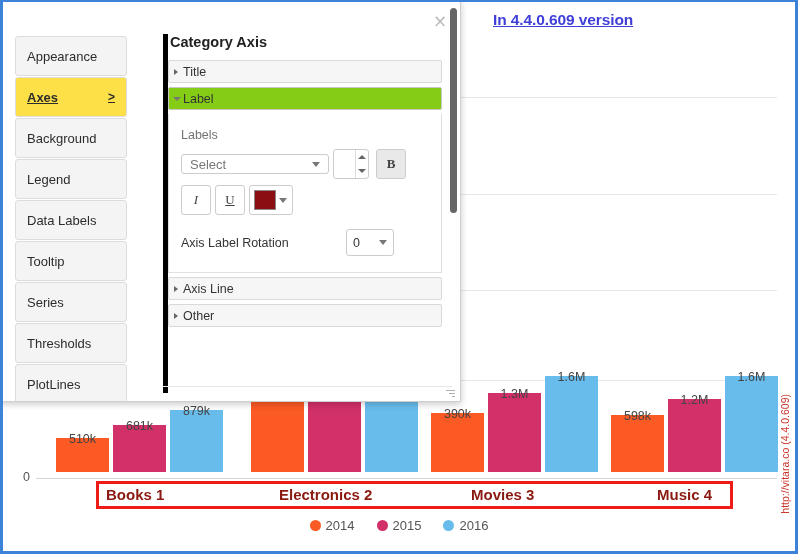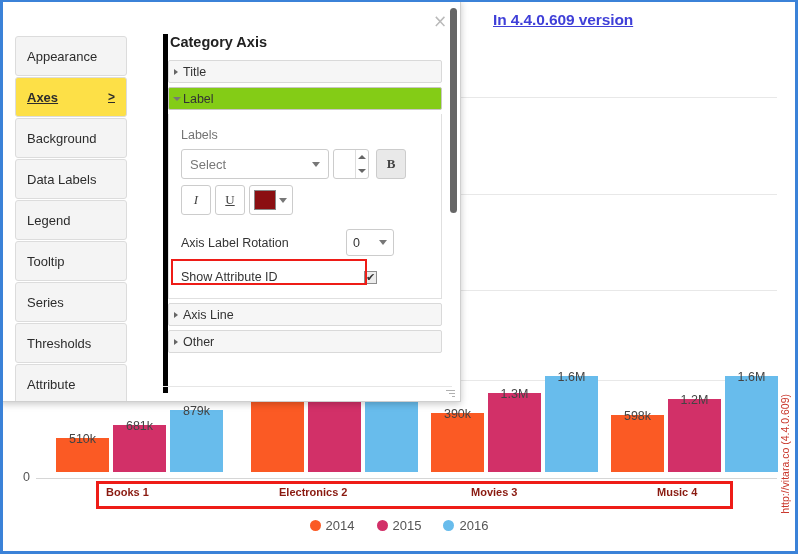--- a/index.html
+++ b/index.html
@@ -71,21 +71,21 @@
   .cat-box {
     position: absolute;
     left: 93px; top: 479px;
     width: 637px; height: 28px;
     border: 3px solid #ee1c17;
     background: transparent;
   }
   .cat-label {
     position: absolute;
     top: 484px;
-    font-size: 11px;
+    font-size: 15px;
     font-weight: bold;
     color: #8a1a10;
     white-space: nowrap;
   }
 
   .legend {
     position: absolute;
     left: 0; right: 0;
     top: 516px;
     display: flex;
@@ -207,21 +207,21 @@
     margin-bottom: 4px;
     position: relative;
   }
   .field-label {
     font-size: 12.5px;
     color: #737373;
     margin-bottom: 7px;
   }
   .row { display: flex; align-items: center; gap: 4px; margin-bottom: 6px; }
   .sel {
-    width: 148px; height: 30px;
+    width: 148px; height: 20px;
     border: 1px solid #ccc;
     border-radius: 3px;
     background: #fff;
     display: flex; align-items: center;
     padding: 0 8px;
     font-size: 13px;
     color: #777;
     position: relative;
     cursor: pointer;
   }
@@ -417,36 +417,36 @@
         <span>Appearance</span>
       </div>
       <div class="side-item active">
         <span>Axes</span>
         <span class="side-chev">&gt;</span>
       </div>
       <div class="side-item">
         <span>Background</span>
       </div>
       <div class="side-item">
+        <span>Legend</span>
+      </div>
+      <div class="side-item">
         <span>Data Labels</span>
       </div>
       <div class="side-item">
-        <span>Legend</span>
-      </div>
-      <div class="side-item">
         <span>Tooltip</span>
       </div>
       <div class="side-item">
         <span>Series</span>
       </div>
       <div class="side-item">
         <span>Thresholds</span>
       </div>
       <div class="side-item">
-        <span>Attribute</span>
+        <span>PlotLines</span>
       </div>
     </div>
 
     <div class="dlg-main">
       <div class="panel-heading">Category Axis</div>
 
       <div class="acc-head">
         <span class="tri"></span>
         <span>Title</span>
       </div>
@@ -484,25 +484,20 @@
         </div>
 
         <div class="rot-row">
           <span class="rot-label">Axis Label Rotation</span>
           <div class="rot-sel">
             <span>0</span>
             <span class="caret" style="position:absolute;right:6px;width:0;height:0;border-left:4px solid transparent;border-right:4px solid transparent;border-top:5px solid #777;"></span>
           </div>
         </div>
 
-        <div class="attr-row">
-          <span class="attr-label">Show Attribute ID</span>
-          <span class="attr-check">✔</span>
-          <span class="attr-highlight"></span>
-        </div>
       </div>
 
       <div class="acc-head">
         <span class="tri"></span>
         <span>Axis Line</span>
       </div>
 
       <div class="acc-head">
         <span class="tri"></span>
         <span>Other</span>

